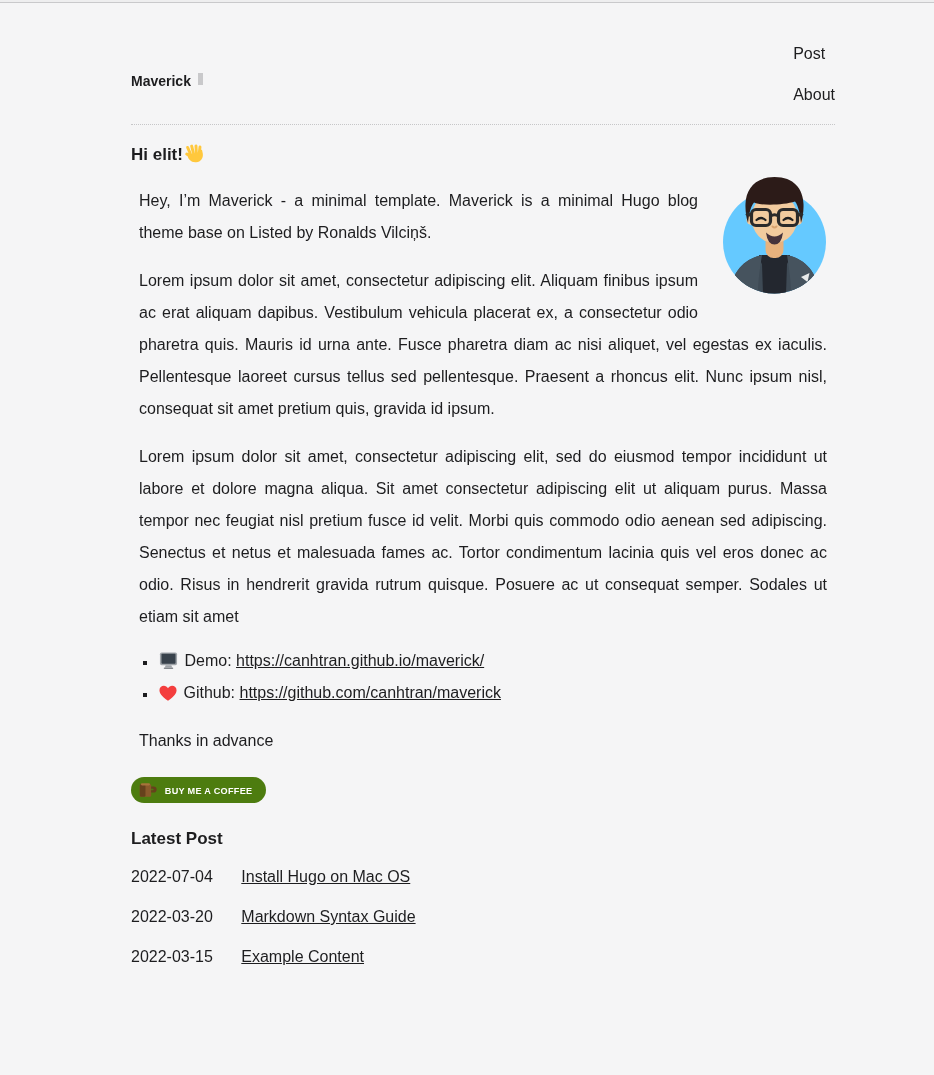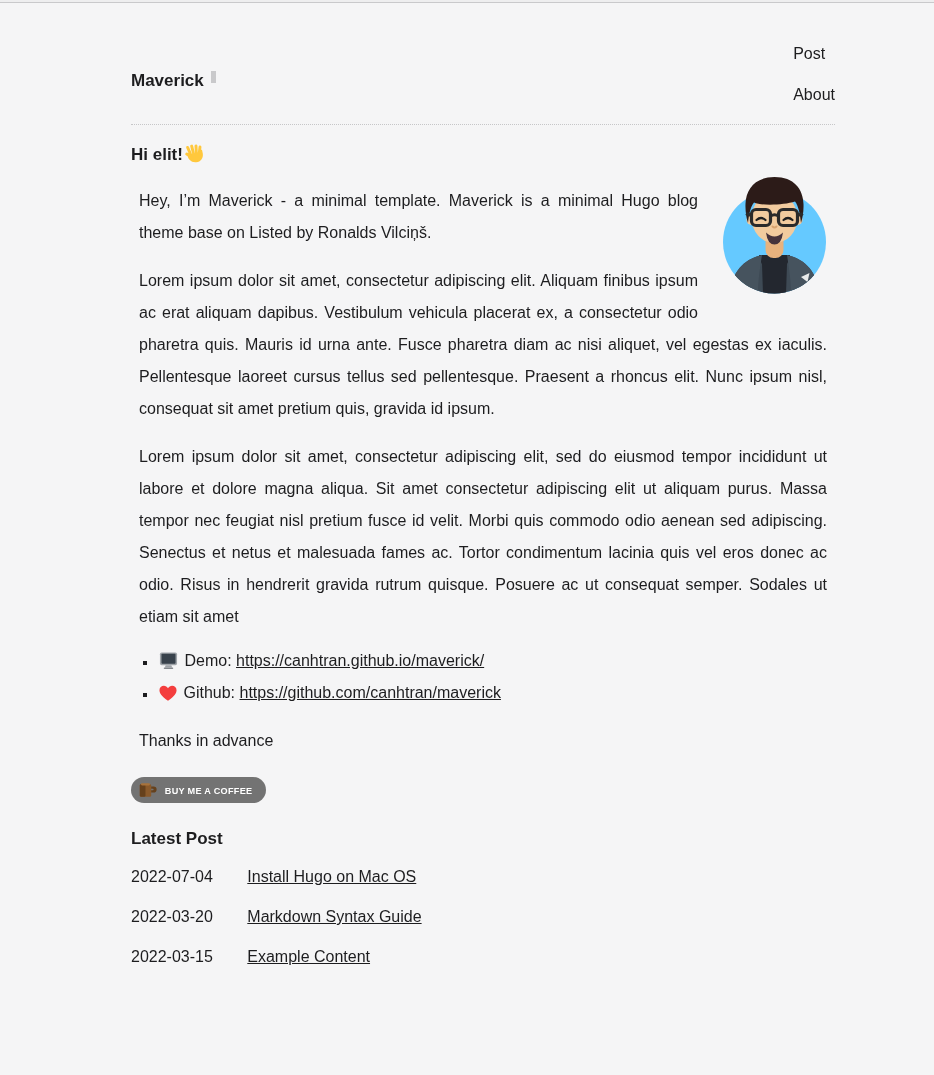--- a/index.html
+++ b/index.html
@@ -11,47 +11,47 @@
     min-height:1075px;
     width:934px;
     overflow-x:hidden;
   }
   .top-edge{height:2px;background:#eeeeef;border-bottom:1px solid #c9c9cb;}
   .container{width:704px;margin-left:131px;padding-top:42px;}
 
   
   .site-header{display:flex;justify-content:space-between;align-items:center;
     padding-bottom:20px;border-bottom:1px dotted #c6c6c8;}
-  .site-title{font-size:17px;font-weight:700;display:flex;align-items:flex-start;color:#1d1d1f;text-decoration:none;margin-top:12px;}
+  .site-title{font-size:14px;font-weight:700;display:flex;align-items:flex-start;color:#1d1d1f;text-decoration:none;margin-top:12px;}
   .cursor-block{display:inline-block;width:5px;height:12px;background:#c9c9cb;margin-left:7px;}
   .site-nav{display:flex;gap:23px;flex-direction:column;}
   .site-nav a{color:#1d1d1f;text-decoration:none;font-size:16px;}
 
   
   h2{font-size:17px;font-weight:700;margin:19px 0 16px;}
   p{margin:16px 8px;line-height:32px;text-align:justify;}
   .emoji{display:inline-block;vertical-align:-4px;margin:0 2px;}
   .avatar{float:right;width:105px;height:118px;margin:-9px 0 6px 24px;}
   ul.link-list{margin:16px 0;padding-left:22px;list-style:square;}
   ul.link-list li{line-height:24px;margin:4px;}
   ul.link-list li::marker{font-size:12px;color:#1d1d1f;}
   a.inline-link{color:#1d1d1f;text-decoration:underline;}
   .thanks{text-align:left;}
 
   
   .bmc-wrap{margin:20px 0 16px;}
-  .bmc{display:inline-flex;align-items:center;gap:5px;background:#737373;
+  .bmc{display:inline-flex;align-items:center;gap:5px;background:#4d7c0f;
     border-radius:13px;height:26px;padding:0 12px 0 7px;text-decoration:none;}
   .bmc-label{color:#ffffff;font-size:9.5px;font-weight:700;letter-spacing:.3px;
     transform:scaleX(.96);white-space:nowrap;}
 
   
   .latest-heading{margin:26px 0 12px;}
   .post-row{text-align:left;margin:16px 0;line-height:24px;}
-  .post-date{margin-right:30px;}
+  .post-date{margin-right:24px;}
 </style>
 </head>
 <body>
 
 <div class="top-edge"></div>
 
 <div class="container">
 
   <header class="site-header">
     <a class="site-title" href="#">

